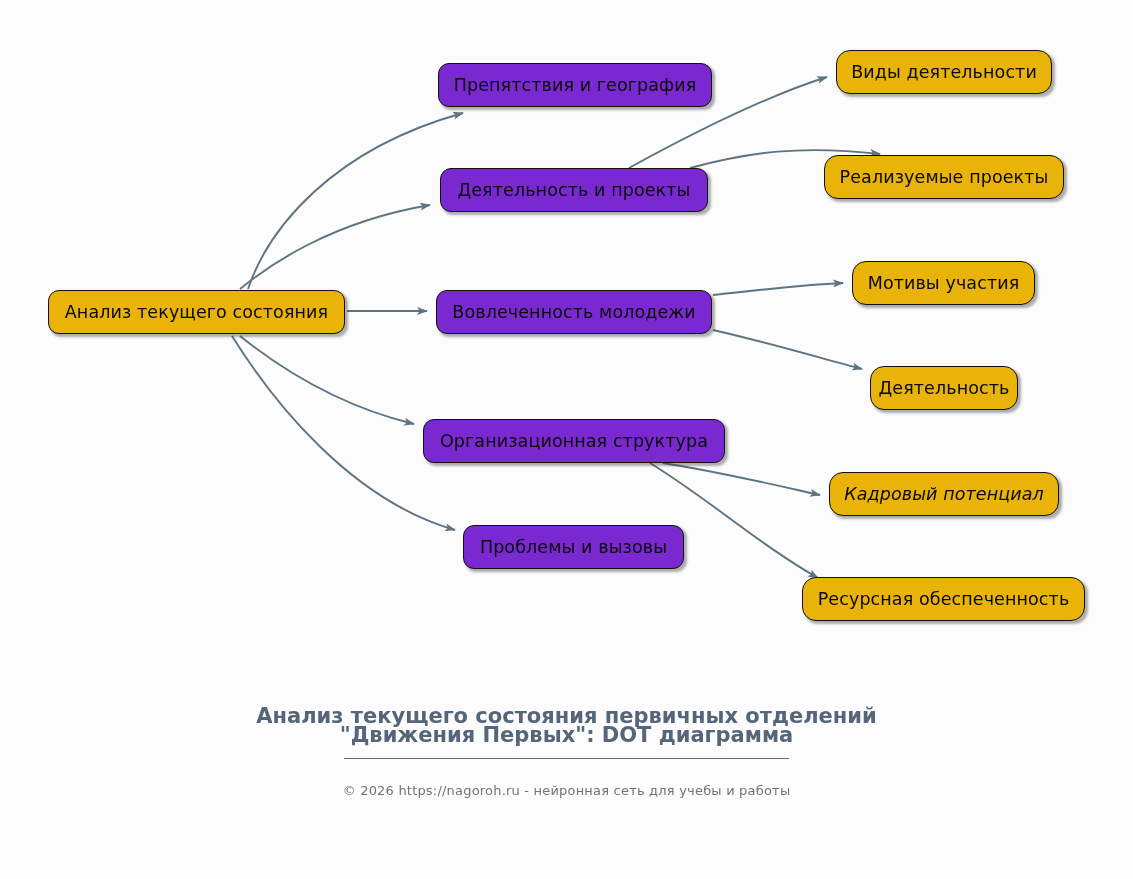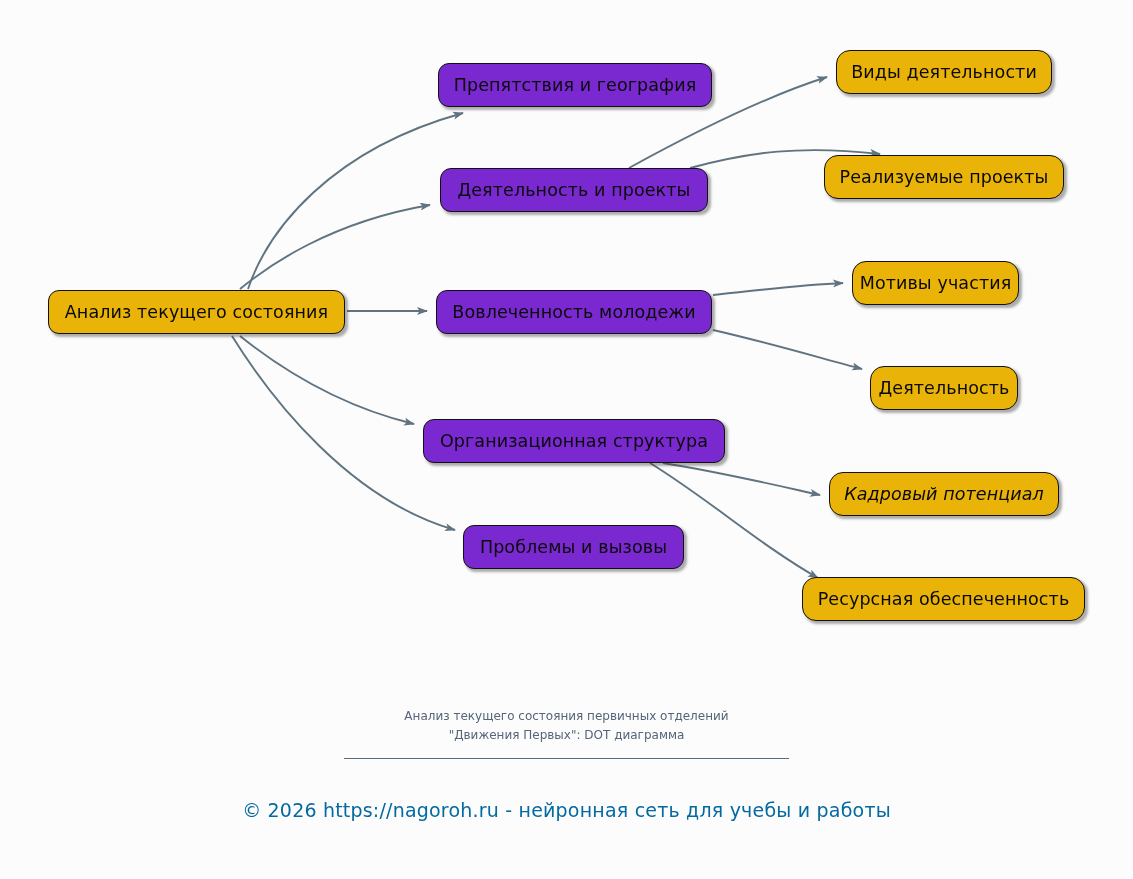--- a/index.html
+++ b/index.html
@@ -55,39 +55,39 @@
   }
   .footer {
     position: absolute;
     left: 0;
     width: 1133px;
     text-align: center;
     color: #5b6b7c;
   }
   .footer-title {
     top: 707px;
-    font-size: 12px;
-    font-weight: normal;
+    font-size: 21px;
+    font-weight: bold;
     line-height: 19px;
     color: #55657a;
   }
   .footer-rule {
     top: 748px;
     height: 2px;
   }
   .footer-rule span {
     display: inline-block;
     width: 445px;
     border-bottom: 1.6px solid #5b6b7c;
     vertical-align: middle;
   }
   .footer-credit {
-    top: 799px;
-    font-size: 19px;
-    color: #0369a1;
+    top: 783px;
+    font-size: 13px;
+    color: #737373;
     letter-spacing: 0.2px;
   }
 </style>
 </head>
 <body>
 
 <div id="diagram-canvas">
 
   <svg class="edge-layer" viewBox="0 0 1133 879" width="1133" height="879">
     <defs>
@@ -128,21 +128,21 @@
       </div>
       <div class="node node-branch" style="left: 463px; top: 525px; width: 221px; height: 44px;">
         <span>Проблемы и вызовы</span>
       </div>
       <div class="node node-leaf" style="left: 836px; top: 50px; width: 216px; height: 44px;">
         <span>Виды деятельности</span>
       </div>
       <div class="node node-leaf" style="left: 824px; top: 155px; width: 240px; height: 44px;">
         <span>Реализуемые проекты</span>
       </div>
-      <div class="node node-leaf" style="left: 852px; top: 261px; width: 167px; height: 44px;">
+      <div class="node node-leaf" style="left: 852px; top: 261px; width: 183px; height: 44px;">
         <span>Мотивы участия</span>
       </div>
       <div class="node node-leaf" style="left: 870px; top: 366px; width: 148px; height: 44px;">
         <span>Деятельность</span>
       </div>
       <div class="node node-leaf" style="left: 829px; top: 472px; width: 230px; height: 44px; font-style: italic;">
         <span>Кадровый потенциал</span>
       </div>
       <div class="node node-leaf" style="left: 802px; top: 577px; width: 283px; height: 44px;">
         <span>Ресурсная обеспеченность</span>

